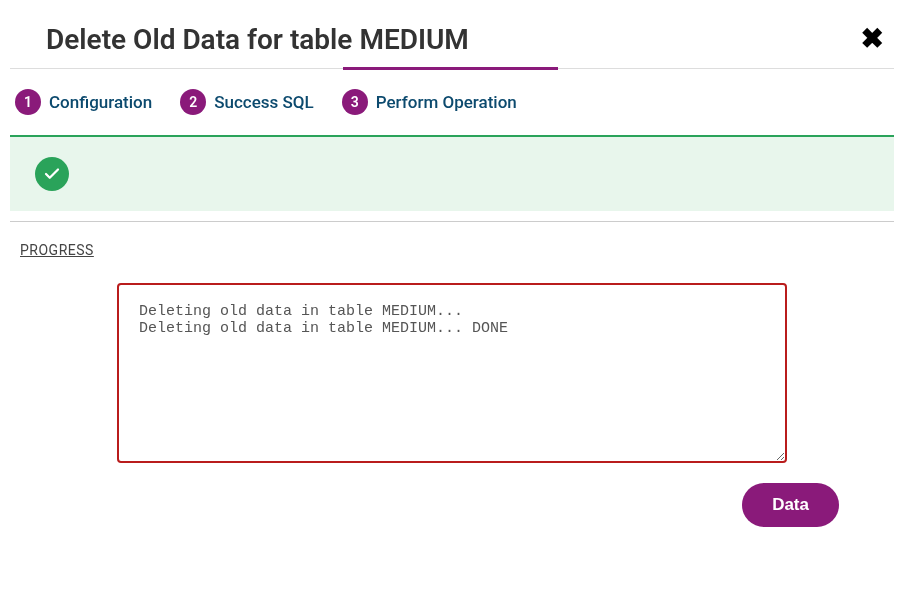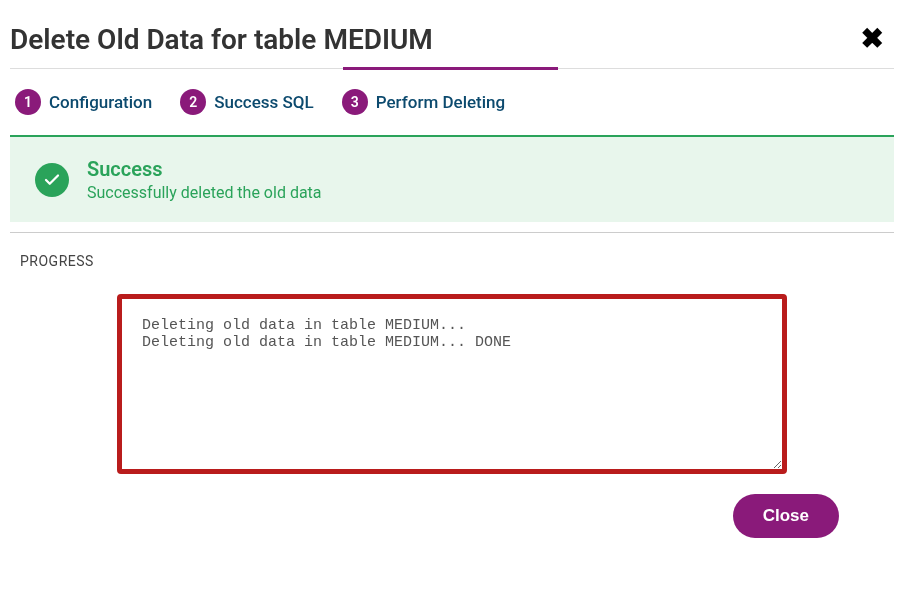--- a/index.html
+++ b/index.html
@@ -12,20 +12,21 @@
       background: #fff;
       width: 904px;
       height: 607px;
       padding: 10px 10px 0 10px;
     }
     .header {
       display: flex;
       justify-content: space-between;
       align-items: center;
       padding: 10px 5px 10px 0;
+      margin-left: 36px;
     }
     .title {
       font-size: 28px;
       font-weight: 600;
       color: #333;
     }
     .close-x {
       font-size: 28px;
       font-weight: 900;
       cursor: pointer;
@@ -113,29 +114,30 @@
     .divider {
       border-top: 1px solid #ccc;
       margin: 10px 0 20px 0;
     }
     .section-label {
       font-size: 14px;
       color: #444;
       letter-spacing: 0.5px;
       padding-left: 10px;
       margin-bottom: 25px;
+      text-decoration: underline;
     }
     .log-container {
       display: flex;
       justify-content: center;
     }
     .log-box {
       width: 670px;
       height: 180px;
-      border: 5px solid #b91c1c;
+      border: 2px solid #b91c1c;
       border-radius: 4px;
       background: #fff;
       padding: 18px 20px;
       font-family: "Courier New", Courier, monospace;
       font-size: 15px;
       color: #555;
       resize: both;
       overflow: auto;
       white-space: pre;
     }
@@ -171,40 +173,36 @@
     <span class="step-label">Configuration</span>
   </div>
 
   <div class="step">
     <span class="step-num">2</span>
     <span class="step-label">Success SQL</span>
   </div>
 
   <div class="step">
     <span class="step-num">3</span>
-    <span class="step-label">Perform Deleting</span>
+    <span class="step-label">Perform Operation</span>
   </div>
 </div>
 
 <div class="alert-success">
   <div class="check-circle">
     <svg viewBox="0 0 24 24">
         <polyline points="4 12 9 17 20 6"></polyline>
       </svg>
   </div>
-  <div class="alert-text">
-    <div class="alert-title">Success</div>
-    <div class="alert-msg">Successfully deleted the old data</div>
-  </div>
 </div>
 
 <div class="divider"></div>
 
 <div class="section-label">PROGRESS</div>
 
 <div class="log-container">
   <textarea class="log-box" readonly="" style="">Deleting old data in table MEDIUM...
 Deleting old data in table MEDIUM... DONE</textarea>
 </div>
 
 <div class="footer">
-  <button class="btn-primary">Close</button>
+  <button class="btn-primary">Data</button>
 </div>
 
 </body></html>

